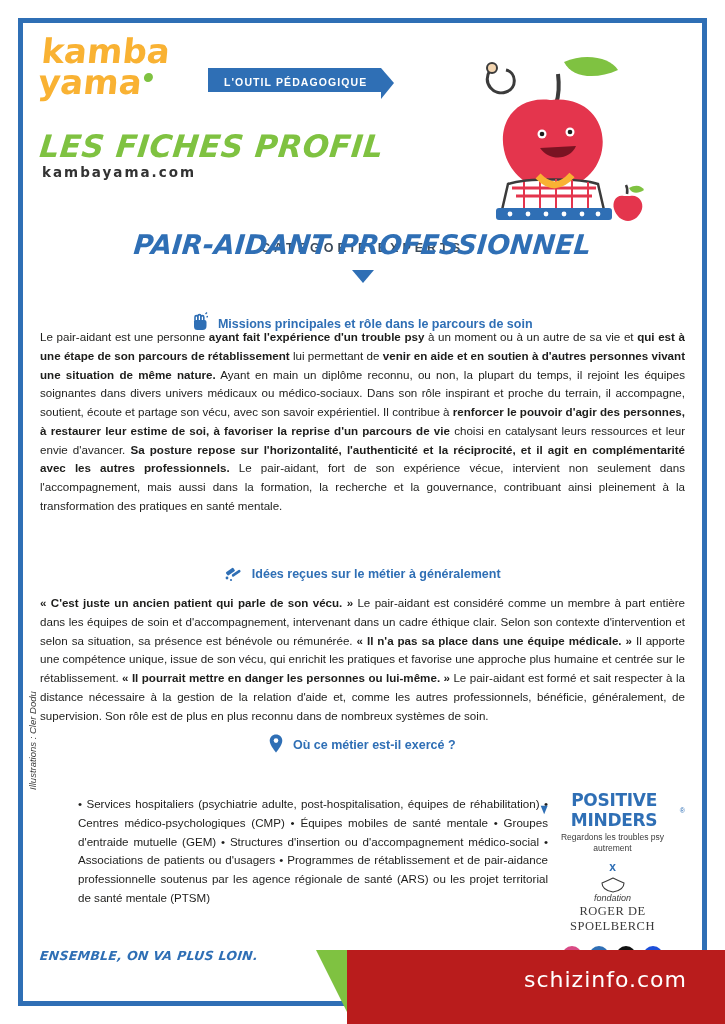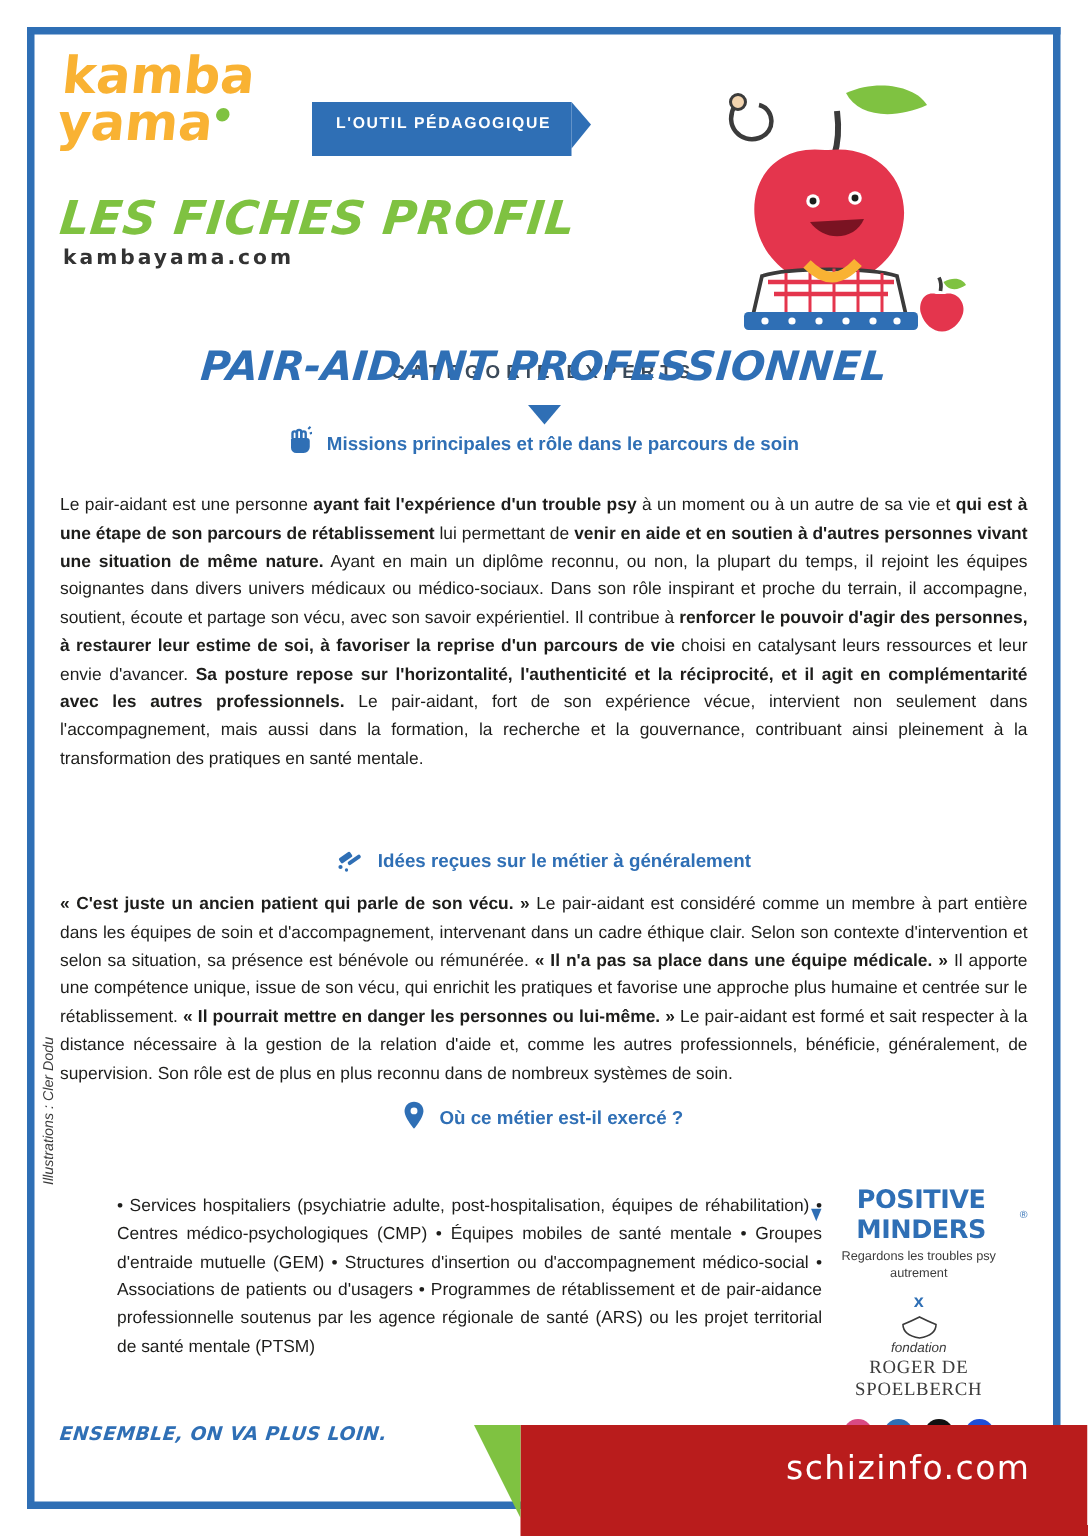--- a/index.html
+++ b/index.html
@@ -37,21 +37,21 @@
   }
   .logo-kamba .l2 { color: #f9b233; }
   .logo-dot {
     display: inline-block; width: 9px; height: 9px; border-radius: 50%;
     background: #7fc241; vertical-align: super; margin-left: 2px;
   }
   .badge-pedago {
     position: absolute; left: 168px; top: 32px;
     background: #2f6fb5; color: #fff;
     font-size: 10.5px; font-weight: bold; letter-spacing: 1.1px;
-    padding: 8px 14px 16px 16px;
+    padding: 8px 14px 4px 16px;
   }
   .badge-pedago:after {
     content: ""; position: absolute; right: -13px; top: 0;
     border-top: 15px solid transparent;
     border-bottom: 16px solid transparent;
     border-left: 13px solid #2f6fb5;
   }
   .title-fiches {
     position: absolute; left: 0; top: 92px;
     font-family: "DejaVu Sans", sans-serif;
@@ -227,21 +227,21 @@
         <path d="M181 150 C182 145 181 143 180 141" stroke="#3b3b3b" stroke-width="2.5" fill="none"></path>
         <path d="M183 144 C190 140 196 142 198 146 C192 150 186 150 183 144 Z" fill="#7fc241"></path>
       </svg>
     </div>
   </div>
 
   <div class="categorie">CATEGORIE EXPERTS</div>
   <div class="main-title">PAIR-AIDANT PROFESSIONNEL</div>
   <div class="tri-down"></div>
 
-  <div class="sec-head" style="top:284px;text-align:center;">
+  <div class="sec-head" style="top:312px;text-align:center;">
     <span class="ic">
       <svg width="16" height="20" viewBox="0 0 16 20">
         <path d="M3 8 L3 5 a1.4 1.4 0 0 1 2.8 0 L5.8 8 M6 8 L6 4 a1.4 1.4 0 0 1 2.8 0 L8.8 8 M9 8 L9 5 a1.4 1.4 0 0 1 2.8 0 L11.8 9" stroke="#2f6fb5" stroke-width="1.6" fill="none"></path>
         <path d="M2.5 8 h10 a2 2 0 0 1 2 2 v4 a4 4 0 0 1 -4 4 h-5 a3.5 3.5 0 0 1 -3.5 -3.5 v-4.5 a2 2 0 0 1 .5 -2 z" fill="#2f6fb5"></path>
         <path d="M13.5 2 l1.5 -1.5 M14.5 5 l2 -0.6" stroke="#2f6fb5" stroke-width="1.4"></path>
       </svg>
     </span>
     <span>Missions principales et rôle dans le parcours de soin</span>
   </div>
   <div class="body-text" style="left:40px; width:645px; top:328px;">Le pair-aidant est une personne <b>ayant fait l'expérience d'un trouble psy</b> à un moment ou à un autre de sa vie et <b>qui est à une étape de son parcours de rétablissement</b> lui permettant de <b>venir en aide et en soutien à d'autres personnes vivant une situation de même nature.</b> Ayant en main un diplôme reconnu, ou non, la plupart du temps, il rejoint les équipes soignantes dans divers univers médicaux ou médico-sociaux. Dans son rôle inspirant et proche du terrain, il accompagne, soutient, écoute et partage son vécu, avec son savoir expérientiel. Il contribue à <b>renforcer le pouvoir d'agir des personnes, à restaurer leur estime de soi, à favoriser la reprise d'un parcours de vie</b> choisi en catalysant leurs ressources et leur envie d'avancer. <b>Sa posture repose sur l'horizontalité, l'authenticité et la réciprocité, et il agit en complémentarité avec les autres professionnels.</b> Le pair-aidant, fort de son expérience vécue, intervient non seulement dans l'accompagnement, mais aussi dans la formation, la recherche et la gouvernance, contribuant ainsi pleinement à la transformation des pratiques en santé mentale.</div>

